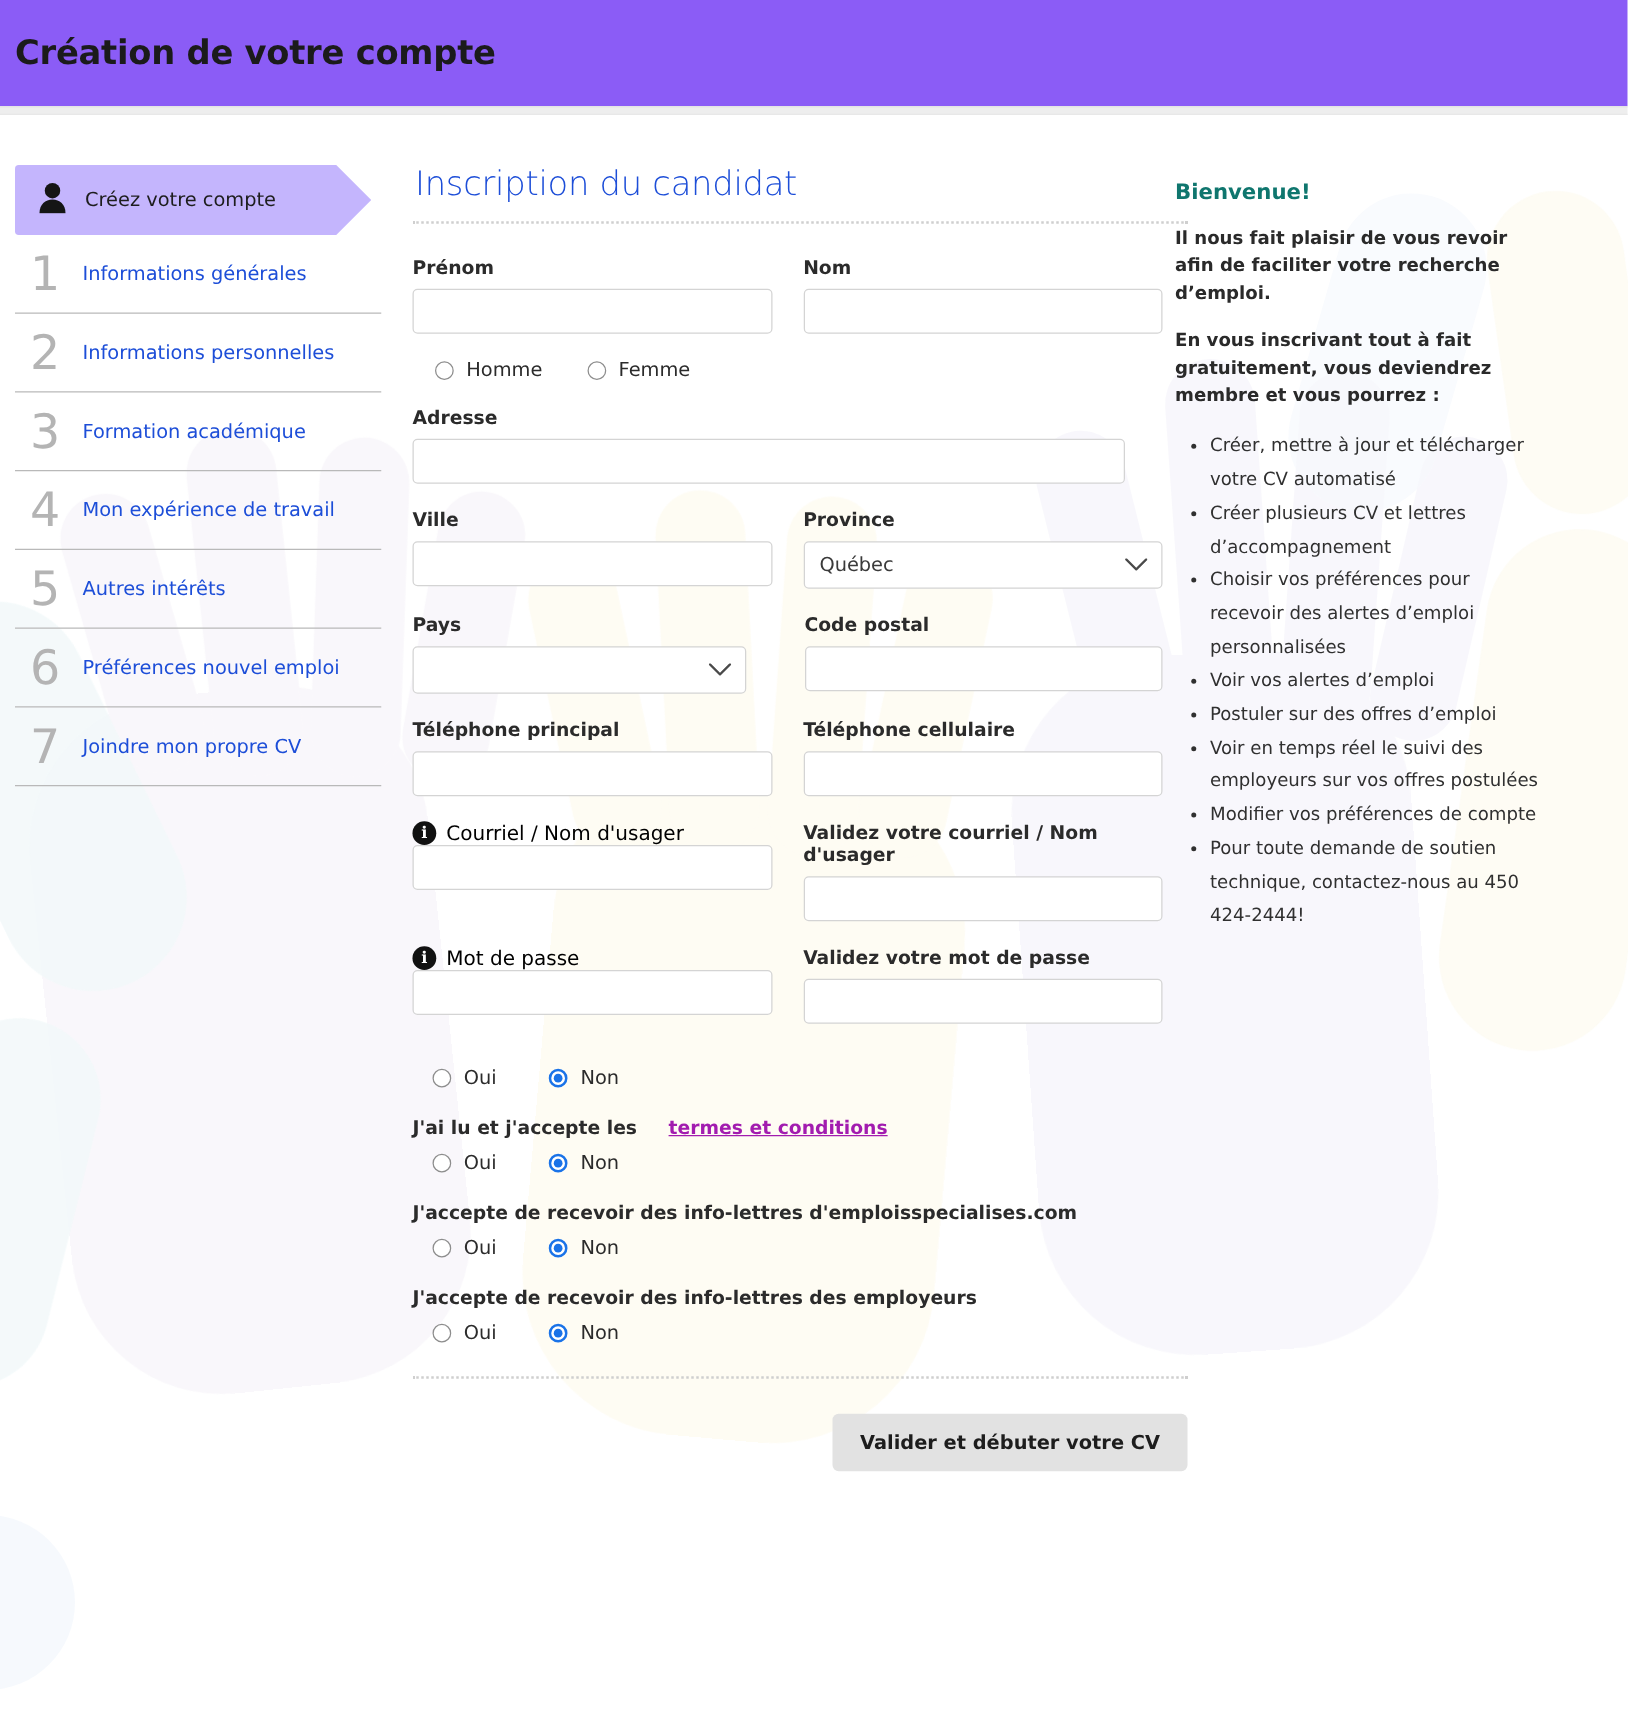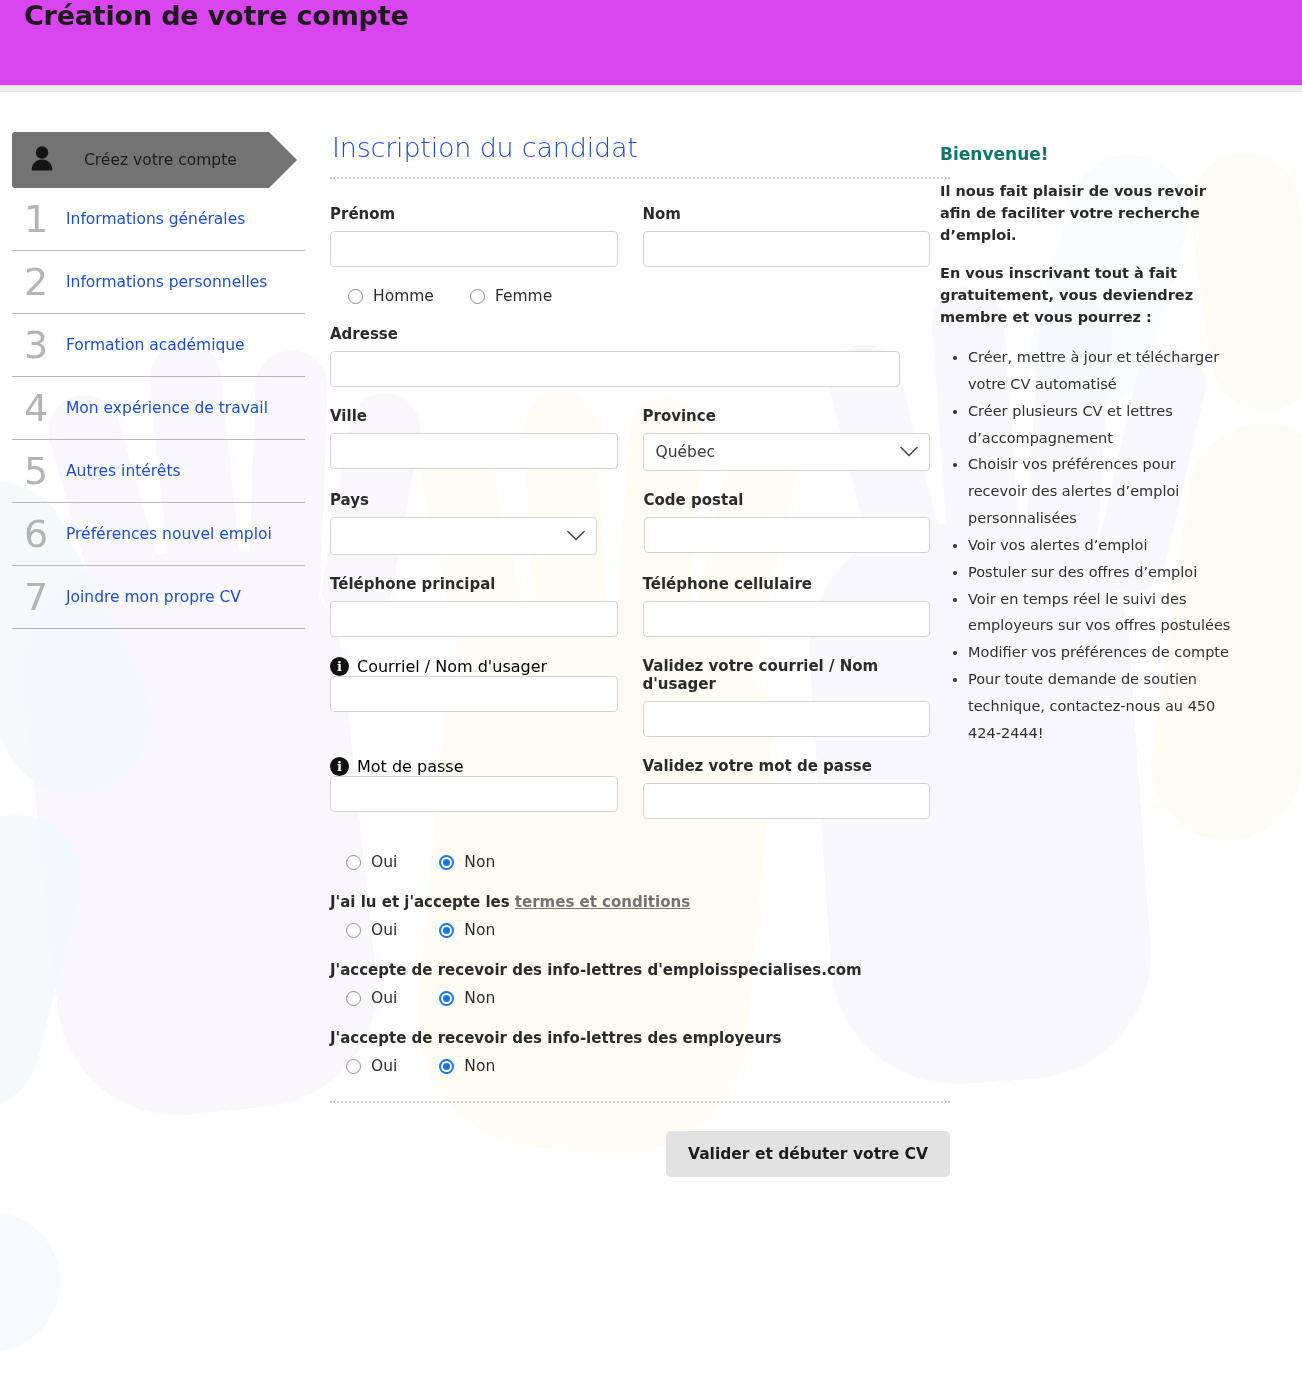--- a/index.html
+++ b/index.html
@@ -20,24 +20,24 @@
     pointer-events: none;
     z-index: 0;
   }
   #watermark svg { display: block; }
 
   
   #app-header {
     position: relative;
     z-index: 3;
     height: 85px;
-    background: #d946ef;
+    background: #8b5cf6;
     display: flex;
-    align-items: flex-start;
-    padding-left: 24px;
+    align-items: center;
+    padding-left: 12px;
   }
   #app-header h1 {
     margin: 0;
     font-size: 27px;
     font-weight: bold;
     color: #1b1b1b;
     letter-spacing: -0.2px;
   }
   #header-divider {
     position: relative;
@@ -60,28 +60,27 @@
   
   #steps-nav {
     width: 305px;
     flex: 0 0 305px;
     padding-left: 12px;
     padding-right: 0;
   }
   .step-active {
     position: relative;
     height: 56px;
-    background: #737373;
+    background: #c4b5fd;
     display: flex;
     align-items: center;
     padding-left: 18px;
     width: 285px;
     clip-path: polygon(0 0, calc(100% - 28px) 0, 100% 50%, calc(100% - 28px) 100%, 0 100%);
     border-radius: 3px 0 0 3px;
-    gap: 16px;
   }
   .step-active .person-icon { margin-right: 14px; display:block; }
   .step-active .step-label {
     font-size: 15.5px;
     color: #1d1d1d;
   }
   .step-row {
     display: flex;
     align-items: center;
     height: 63px;
@@ -196,22 +195,23 @@
     background: #1a73e8;
   }
   .radio-opt .rlabel { font-size: 15.5px; color: #2b2b2b; }
 
   .sexe-line { padding-left: 18px; margin-bottom: 6px; }
   .sexe-line .radio-opt { margin-right: 24px; }
 
   .q-block { margin-bottom: 22px; }
   .q-block .q-label { margin-bottom: 10px; font-size: 15px; }
   .q-link {
-    color: #737373;
-    font-weight: bold;
+    color: #a21caf;
+    font-weight: bold;
+    margin-left: 20px;
   }
 
   .info-icon {
     width: 19px; height: 19px;
     border-radius: 50%;
     background: #111111;
     color: #ffffff;
     font-size: 13px;
     font-weight: bold;
     font-family: "DejaVu Serif", "Liberation Serif", serif;

